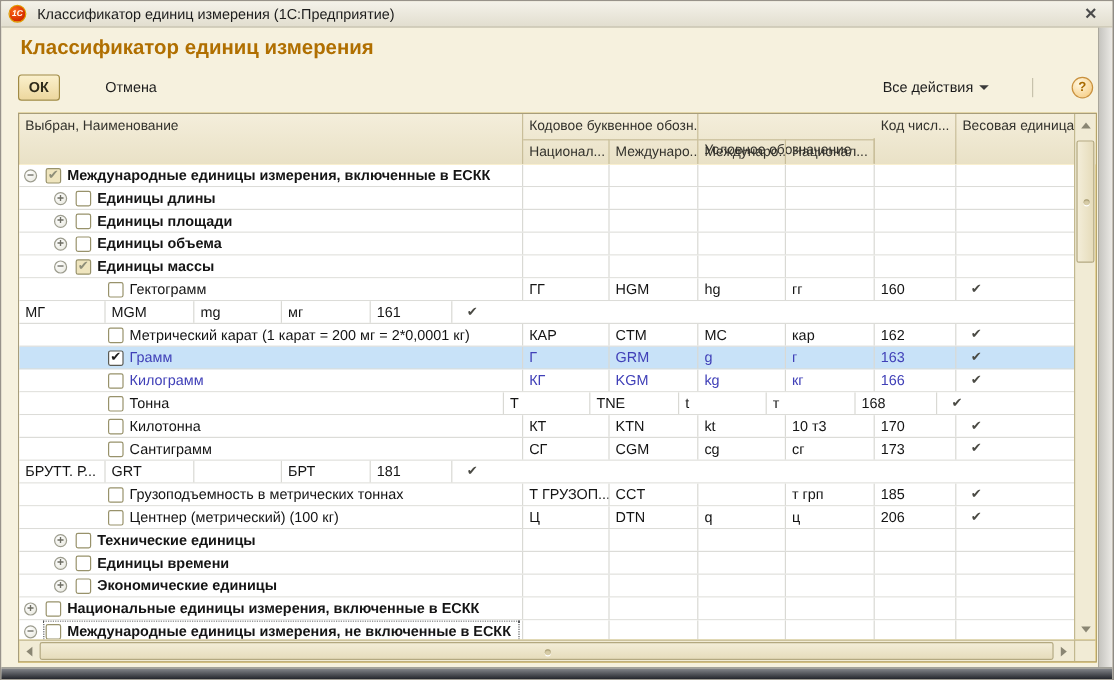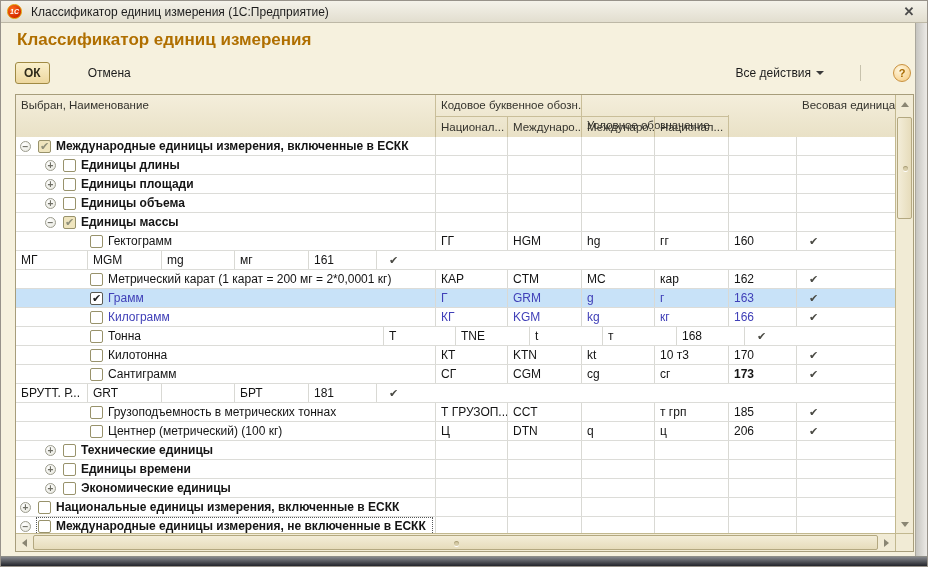--- a/index.html
+++ b/index.html
@@ -153,20 +153,21 @@
 
   <div class="grid">
     <div class="grid-head">
       <div class="hcell" style="left:0; top:0; width:420px; height:42px;">Выбран, Наименование</div>
       <div class="hcell" style="left:420px; top:0; width:146px; height:21px;">Кодовое буквенное обозн...</div>
       <div class="hcell sub" style="left:420px; top:21px; width:72px; height:21px;">Национал...</div>
       <div class="hcell sub" style="left:492px; top:21px; width:74px; height:21px;">Междунаро...</div>
       <div class="hcell" style="left:566px; top:0; width:147px; height:21px;margin-top:20px;">Условное обозначение</div>
       <div class="hcell sub" style="left:566px; top:21px; width:73px; height:21px;">Междунаро...</div>
       <div class="hcell sub" style="left:639px; top:21px; width:74px; height:21px;">Национал...</div>
+      <div class="hcell" style="left:713px; top:0; width:68px; height:42px;">Код числ...</div>
       <div class="hcell" style="left:781px; top:0; width:98px; height:42px; border-right:none;">Весовая единица</div>
     </div>
 
     <div class="grid-body" id="grid-body">
         <div class="row bold">
           <div class="cell name" style="width: 420px;">
             <span class="expander" style="left: 4px;">−</span>
             <span class="cbx partial" style="left: 22px;">✔</span>
             <span class="label" style="left: 40px;">Международные единицы измерения, включенные в ЕСКК</span>
           </div>
@@ -279,21 +280,21 @@
             <span class="label predef" style="left: 92px;">Килограмм</span>
           </div>
           <div class="cell predef" style="width: 72px;">КГ</div>
           <div class="cell predef" style="width: 74px;">KGM</div>
           <div class="cell predef" style="width: 73px;">kg</div>
           <div class="cell predef" style="width: 74px;">кг</div>
           <div class="cell predef" style="width: 68px;">166</div>
           <div class="cell wcheck" style="width: 98px; border-right: none;"><span>✔</span></div>
         </div>
         <div class="row">
-          <div class="cell name" style="width: 368px; padding-left: 41px;">
+          <div class="cell name" style="width: 404px; padding-left: 41px;">
             <span class="cbx" style="left: 74px;"></span>
             <span class="label" style="left: 92px;">Тонна</span>
           </div>
           <div class="cell" style="width: 72px;">Т</div>
           <div class="cell" style="width: 74px;">TNE</div>
           <div class="cell" style="width: 73px;">t</div>
           <div class="cell" style="width: 74px;">т</div>
           <div class="cell" style="width: 68px;">168</div>
           <div class="cell wcheck" style="width: 98px; border-right: none;"><span>✔</span></div>
         </div>
@@ -311,21 +312,21 @@
         </div>
         <div class="row">
           <div class="cell name" style="width: 420px;">
             <span class="cbx" style="left: 74px;"></span>
             <span class="label" style="left: 92px;">Сантиграмм</span>
           </div>
           <div class="cell" style="width: 72px;">СГ</div>
           <div class="cell" style="width: 74px;">CGM</div>
           <div class="cell" style="width: 73px;">cg</div>
           <div class="cell" style="width: 74px;">сг</div>
-          <div class="cell" style="width: 68px; font-weight: bold;">173</div>
+          <div class="cell" style="width: 68px;">173</div>
           <div class="cell wcheck" style="width: 98px; border-right: none;"><span>✔</span></div>
         </div>
         <div class="row">
           <div class="cell" style="width: 72px;">БРУТТ. Р...</div>
           <div class="cell" style="width: 74px;">GRT</div>
           <div class="cell" style="width: 73px;"></div>
           <div class="cell" style="width: 74px;">БРТ</div>
           <div class="cell" style="width: 68px;">181</div>
           <div class="cell wcheck" style="width: 98px; border-right: none;"><span>✔</span></div>
         </div>

